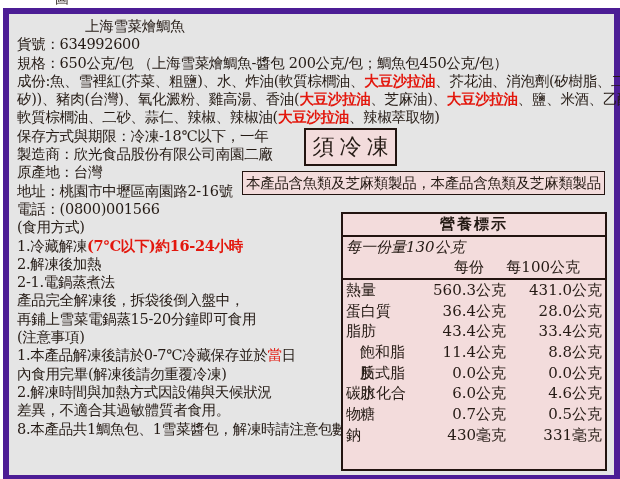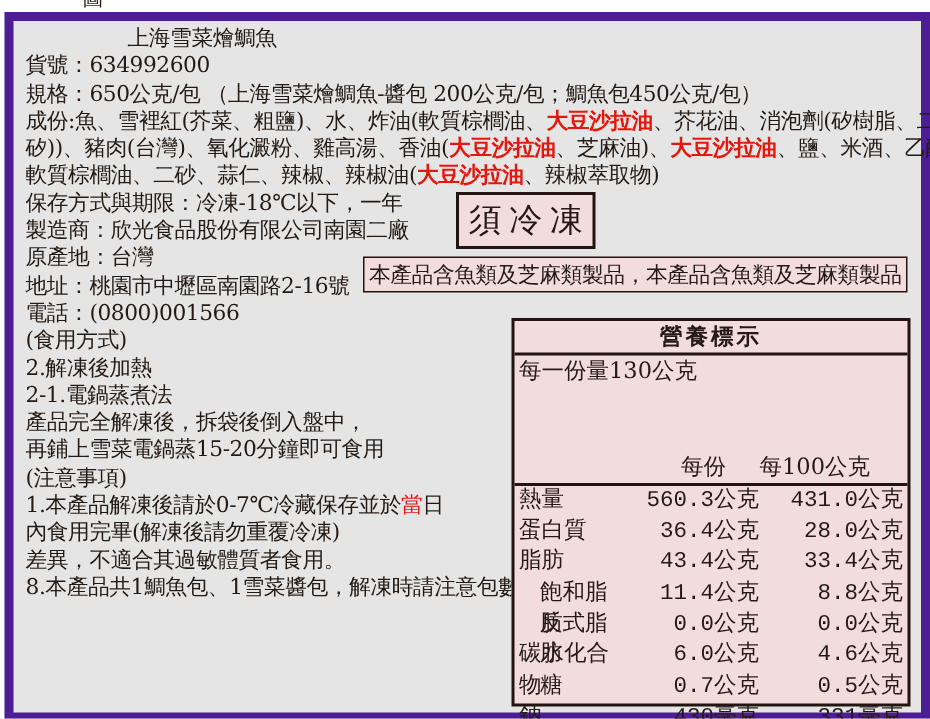--- a/index.html
+++ b/index.html
@@ -42,28 +42,28 @@
     display:flex;align-items:center;padding:0 3px;
     font-size:14.5px;white-space:nowrap;letter-spacing:-0.3px;
   }
   
   .nutrition{
     position:absolute;left:332px;top:198px;width:262px;height:255px;
     border:2px solid #221410;background:#f3dcdc;
     font-size:15px;
   }
   .n-title{height:21px;line-height:21px;text-align:center;border-bottom:2px solid #221410;letter-spacing:2px;font-weight:bold;}
-  .n-serving{height:20px;line-height:21px;padding-left:3px;}
+  .n-serving{height:20px;line-height:21px;padding-left:3px;font-style:italic;}
   .n-thick{border-bottom:2.5px solid #221410;}
-  .n-colhead{display:flex;height:21px;line-height:21px;border-bottom:2px solid #221410;padding:0 25px 0 3px;margin-top:44px;}
+  .n-colhead{display:flex;height:21px;line-height:21px;border-bottom:2px solid #221410;padding:0 25px 0 3px;}
   .n-colhead .n-l{flex:1;}
   .n-c1{width:96px;text-align:right;}
   .n-c2{width:96px;text-align:right;}
   .n-rows{}
-  .n-row{display:flex;height:20.7px;line-height:20.7px;padding:0 3px;font-family:Liberation Mono, monospace;}
+  .n-row{display:flex;height:20.7px;line-height:20.7px;padding:0 3px;}
   .n-row .n-l{flex:1;}
   .n-l.ind{padding-left:14px;}
 </style>
 </head>
 <body>
 
 <div class="canvas">
 
   <div class="clip-char">
     <span>圖</span>
@@ -77,27 +77,29 @@
         <div class="tline"><span>規格：650公克/包 （上海雪菜燴鯛魚-醬包 200公克/包；鯛魚包450公克/包）</span></div>
         <div class="tline"><span>成份:魚、雪裡紅(芥菜、粗鹽)、水、炸油(軟質棕櫚油、</span><span class="rb">大豆沙拉油</span><span>、芥花油、消泡劑(矽樹脂、二氧化</span></div>
         <div class="tline"><span>矽))、豬肉(台灣)、氧化澱粉、雞高湯、香油(</span><span class="rb">大豆沙拉油</span><span>、芝麻油)、</span><span class="rb">大豆沙拉油</span><span>、鹽、米酒、乙醯化</span></div>
         <div class="tline"><span>軟質棕櫚油、二砂、蒜仁、辣椒、辣椒油(</span><span class="rb">大豆沙拉油</span><span>、辣椒萃取物)</span></div>
         <div class="tline"><span>保存方式與期限：冷凍-18℃以下，一年</span></div>
         <div class="tline"><span>製造商：欣光食品股份有限公司南園二廠</span></div>
         <div class="tline"><span>原產地：台灣</span></div>
         <div class="tline"><span>地址：桃園市中壢區南園路2-16號</span></div>
         <div class="tline"><span>電話：(0800)001566</span></div>
         <div class="tline"><span>(食用方式)</span></div>
+        <div class="tline"><span>1.冷藏解凍</span><span class="rb">(7℃以下)約16-24小時</span></div>
         <div class="tline"><span>2.解凍後加熱</span></div>
         <div class="tline"><span>2-1.電鍋蒸煮法</span></div>
         <div class="tline"><span>產品完全解凍後，拆袋後倒入盤中，</span></div>
         <div class="tline"><span>再鋪上雪菜電鍋蒸15-20分鐘即可食用</span></div>
         <div class="tline"><span>(注意事項)</span></div>
         <div class="tline"><span>1.本產品解凍後請於0-7℃冷藏保存並於</span><span class="r">當</span><span>日</span></div>
         <div class="tline"><span>內食用完畢(解凍後請勿重覆冷凍)</span></div>
+        <div class="tline"><span>2.解凍時間與加熱方式因設備與天候狀況</span></div>
         <div class="tline"><span>差異，不適合其過敏體質者食用。</span></div>
         <div class="tline"><span>8.本產品共1鯛魚包、1雪菜醬包，解凍時請注意包數</span></div>
       </div>
 
     <div class="frozen-box">
       <span>須冷凍</span>
     </div>
 
     <div class="allergen-box">
       <span>本產品含魚類及芝麻類製品，本產品含魚類及芝麻類製品</span>

